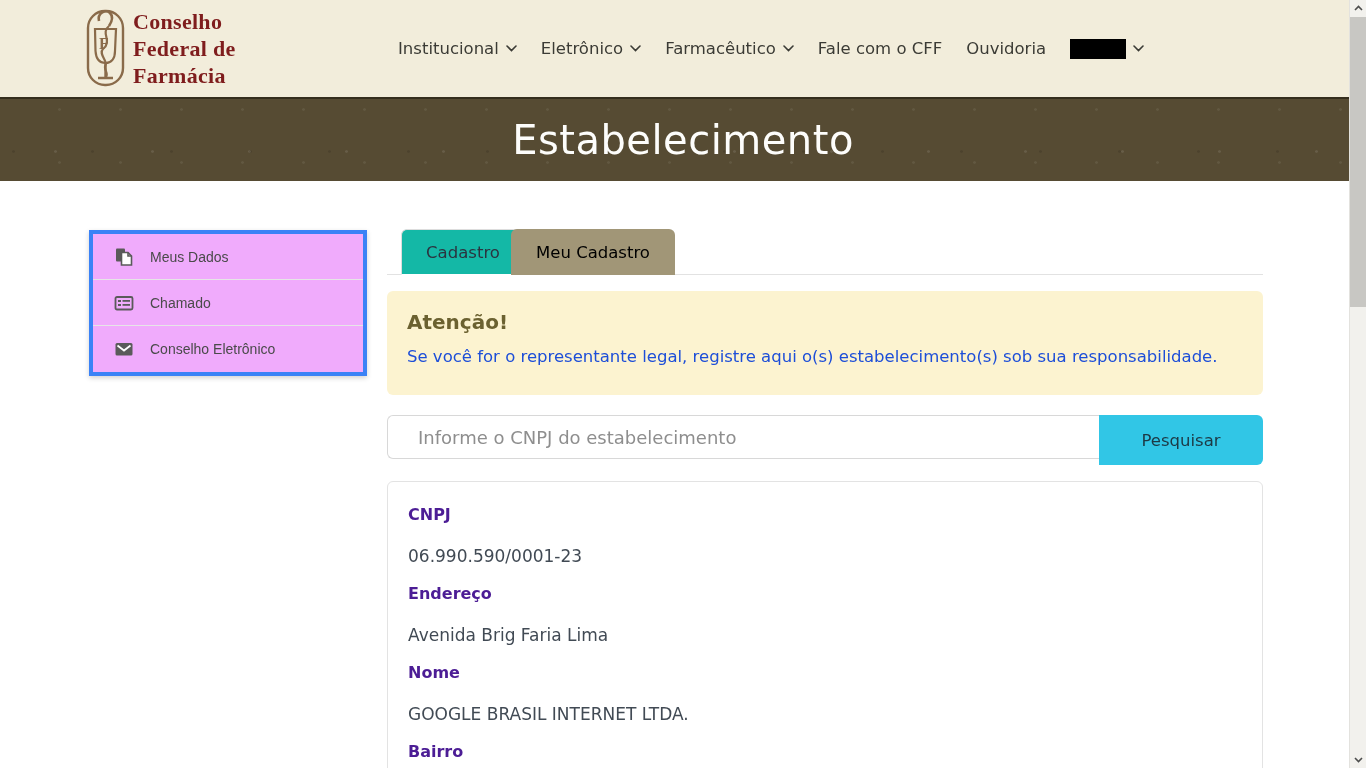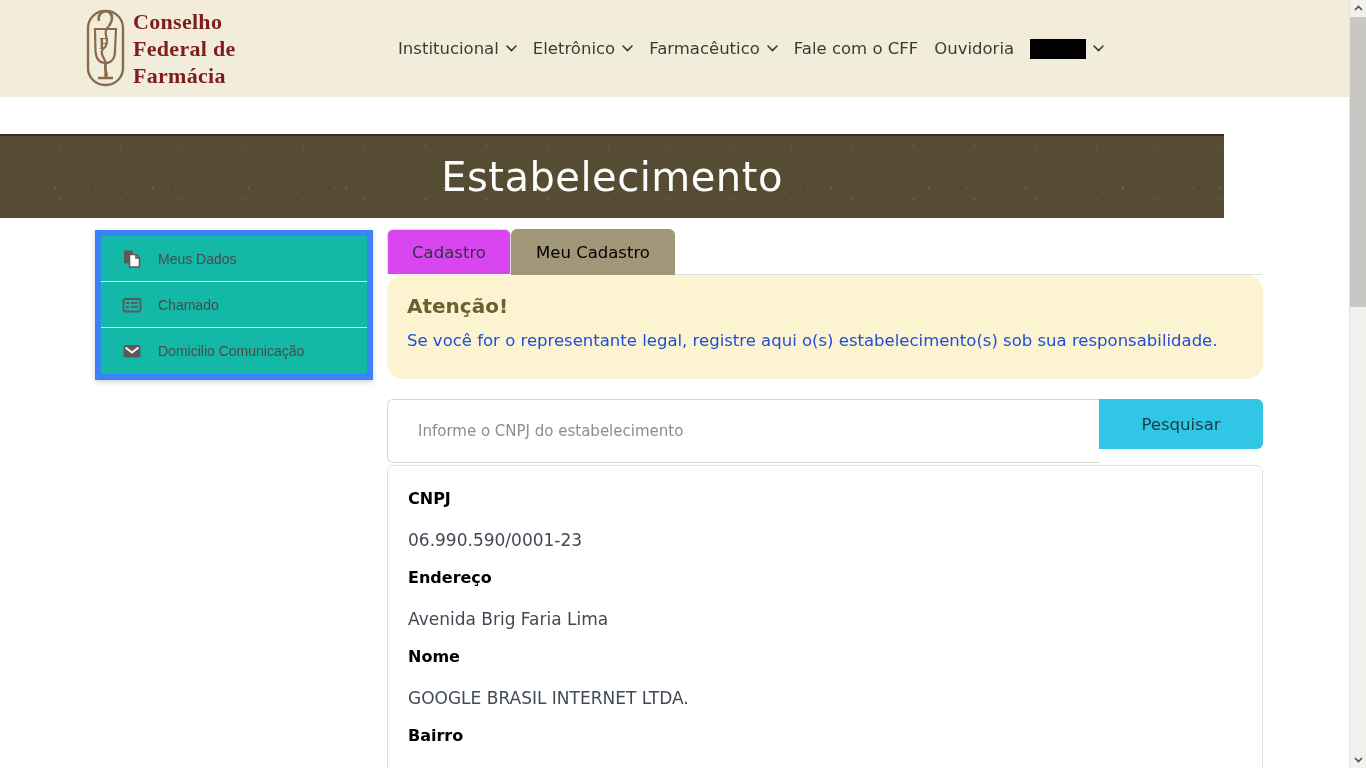--- a/index.html
+++ b/index.html
@@ -5,69 +5,69 @@
   * { margin:0; padding:0; box-sizing:border-box; }
   html,body { width:1366px; height:768px; }
   body { font-family:"Liberation Sans", sans-serif; background:#fff; overflow:hidden; }
   .page { position:relative; width:1366px; height:768px; background:#fff; overflow:hidden; }
 
   
   .header { position:absolute; left:0; top:0; width:1366px; height:97px; background:#f2eddb; }
   .logo { position:absolute; left:86px; top:7px; display:flex; align-items:center; gap:8px; cursor:pointer; }
   .logo-emblem { width:39px; height:82px; }
   .logo-text { font-family:"Liberation Serif", serif; font-weight:600; font-size:22px; line-height:27px; color:#7f1d1d; letter-spacing:.3px; }
-  .nav { position:absolute; left:398px; top:0; height:97px; display:flex; align-items:center; gap:16px; }
+  .nav { position:absolute; left:398px; top:0; height:97px; display:flex; align-items:center; gap:24px; }
   .nav-item { display:flex; align-items:center; gap:7px; font-family:"DejaVu Sans", sans-serif; font-size:16.5px; color:#3b3b35; cursor:pointer; white-space:nowrap; }
   .chev { width:11px; height:7px; display:inline-block; }
   .user-box { width:56px; height:20px; background:#000; }
 
   
-  .banner { position:absolute; left:0; top:97px; width:1224px; height:84px; background-color:#564b33;
+  .banner { position:absolute; left:0; top:97px; width:1366px; height:84px; background-color:#564b33;
     border-top:2px solid #352e1d;
     background-image:
       radial-gradient(rgba(255,255,255,.10) 1px, transparent 1.9px),
       radial-gradient(rgba(255,255,255,.07) 1px, transparent 1.9px),
       radial-gradient(rgba(0,0,0,.12) 1px, transparent 1.9px);
     background-size:97px 83px, 61px 53px, 79px 67px;
     background-position:7px 11px, 29px 37px, 53px 19px;
-    display:flex; align-items:center; justify-content:center;margin-top:37px; }
+    display:flex; align-items:center; justify-content:center; }
   .banner-title { font-family:"DejaVu Sans", sans-serif; font-size:40px; font-weight:500; color:#fdfdfb; letter-spacing:.5px; }
 
   
-  .side-card { position:absolute; left:95px; top:230px; width:278px; background:#14b8a6;
-    border:6px solid #3b82f6; box-shadow:0 2px 5px rgba(0,0,0,.18); }
+  .side-card { position:absolute; left:89px; top:230px; width:278px; background:#f0abfc;
+    border:4px solid #3b82f6; box-shadow:0 2px 5px rgba(0,0,0,.18); }
   .side-item { height:46px; display:flex; align-items:center; padding-left:21px; gap:15px; cursor:pointer; border-bottom:1px solid #e6e6e6; }
   .side-item:last-child { border-bottom:none; }
   .side-icon { width:20px; height:20px; flex:0 0 20px; margin-right:1px; }
   .side-label { font-size:14px; color:#4a4a4a; }
 
   
   .main { position:absolute; left:387px; top:229px; width:876px; }
 
   .tabs { position:relative; height:46px; }
   .tabs::after { content:""; position:absolute; left:0; right:0; bottom:0; height:1px; background:#e2e2e2; }
   .tab { position:absolute; top:0; height:46px; display:flex; align-items:center; justify-content:center;
          font-family:"DejaVu Sans", sans-serif; font-size:16.5px; border-radius:6px 6px 0 0; cursor:pointer; z-index:2; }
-  .tab-active { left:0; width:124px; background:#d946ef; color:#2b3440; border:1px solid #ddd; border-bottom:1px solid #fff; }
+  .tab-active { left:14px; width:124px; background:#14b8a6; color:#2b3440; border:1px solid #ddd; border-bottom:1px solid #fff; }
   .tab-inactive { left:124px; width:164px; background:#a19677; color:#000000; }
 
-  .alert { width:876px; height:104px; background:#fcf3d0; border-radius:16px; padding:19px 20px; }
+  .alert { margin-top:16px; width:876px; height:104px; background:#fcf3d0; border-radius:6px; padding:19px 20px; }
   .alert-title { font-family:"DejaVu Sans", sans-serif; font-size:20px; font-weight:700; color:#6b6130; }
   .alert-msg { margin-top:13px; font-family:"DejaVu Sans", sans-serif; font-size:16.5px; color:#1d4ed8; }
 
   .search-row { margin-top:20px; display:flex; width:876px; height:50px; }
-  .search-input { flex:1; height:64px; border:1px solid #d8d8d8; border-right:none; border-radius:6px 0 0 6px;
-    padding:0 0 0 30px; font-family:"DejaVu Sans", sans-serif; font-size:15px; color:#3f4750; outline:none; }
+  .search-input { flex:1; height:44px; border:1px solid #d8d8d8; border-right:none; border-radius:6px 0 0 6px;
+    padding:0 0 0 30px; font-family:"DejaVu Sans", sans-serif; font-size:18px; color:#3f4750; outline:none; }
   .search-input::placeholder { color:#8e8e8e; }
   .search-btn { width:164px; height:50px; background:#31c6e6; border:none; border-radius:0 6px 6px 0;
     font-family:"DejaVu Sans", sans-serif; font-size:16.5px; font-weight:500; color:#1d3945; cursor:pointer; }
 
   .result-card { margin-top:16px; width:876px; height:420px; background:#fff; border:1px solid #e3e3e3; border-radius:6px; padding:23px 20px; }
   .field { margin-bottom:0; }
-  .field-label { font-family:"DejaVu Sans", sans-serif; font-size:16px; font-weight:700; color:#000000; margin-top:18px; }
+  .field-label { font-family:"DejaVu Sans", sans-serif; font-size:16px; font-weight:700; color:#4c1d95; margin-top:18px; }
   .field:first-child .field-label { margin-top:0; }
   .field-value { font-family:"DejaVu Sans", sans-serif; font-size:17px; color:#414a54; margin-top:22px; }
 
   
   .scrollbar { position:absolute; right:0; top:0; width:17px; height:768px; background:#f2f1ed; border-left:1px solid #e3e2de; z-index:50; }
   .sb-arrow { position:absolute; left:0; width:17px; height:16px; display:flex; align-items:center; justify-content:center; color:#4d4d4d; font-size:10px; cursor:pointer; }
   .sb-up { top:0; }
   .sb-down { bottom:0; }
   .sb-thumb { position:absolute; left:0; top:17px; width:17px; height:290px; background:#c8c7c3; cursor:pointer; }
 </style>
@@ -148,21 +148,21 @@
         <rect x="4" y="11" width="3" height="2" fill="#5a5a5a"></rect>
         <rect x="8.5" y="11" width="7.5" height="1.8" fill="#5a5a5a"></rect>
       </svg>
       <span class="side-label">Chamado</span>
     </div>
     <div class="side-item">
       <svg class="side-icon" viewBox="0 0 20 20">
         <rect x="1.5" y="4" width="17" height="12.5" rx="1.5" fill="#5a5a5a"></rect>
         <path d="M3.5 6.5 L10 11.5 L16.5 6.5" fill="none" stroke="#fff" stroke-width="1.8"></path>
       </svg>
-      <span class="side-label">Domicilio Comunicação</span>
+      <span class="side-label">Conselho Eletrônico</span>
     </div>
   </div>
 
   <div class="main">
 
     <div class="tabs">
       <div class="tab tab-active">
         <span>Cadastro</span>
       </div>
       <div class="tab tab-inactive">

